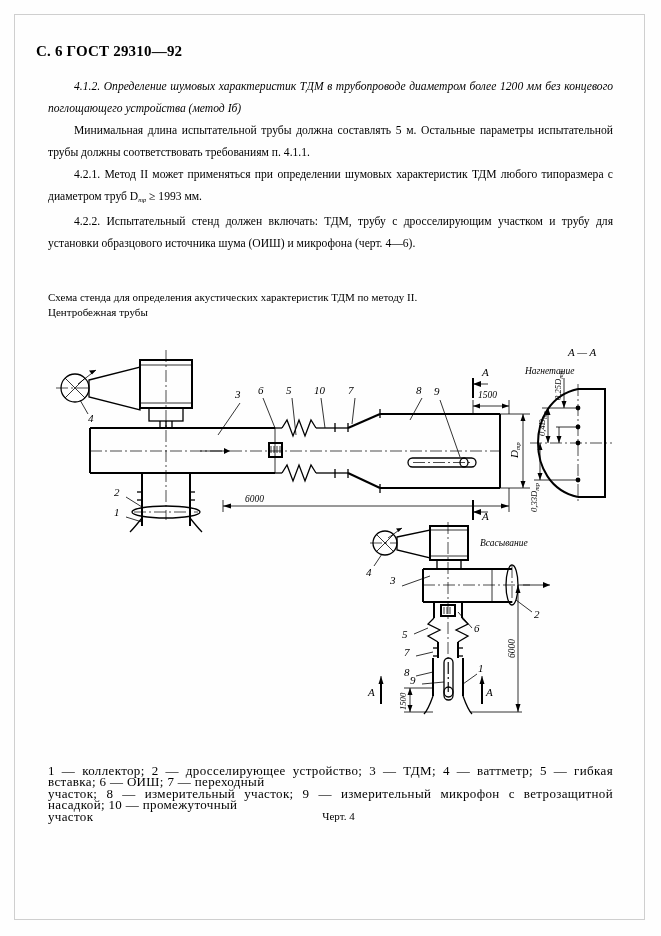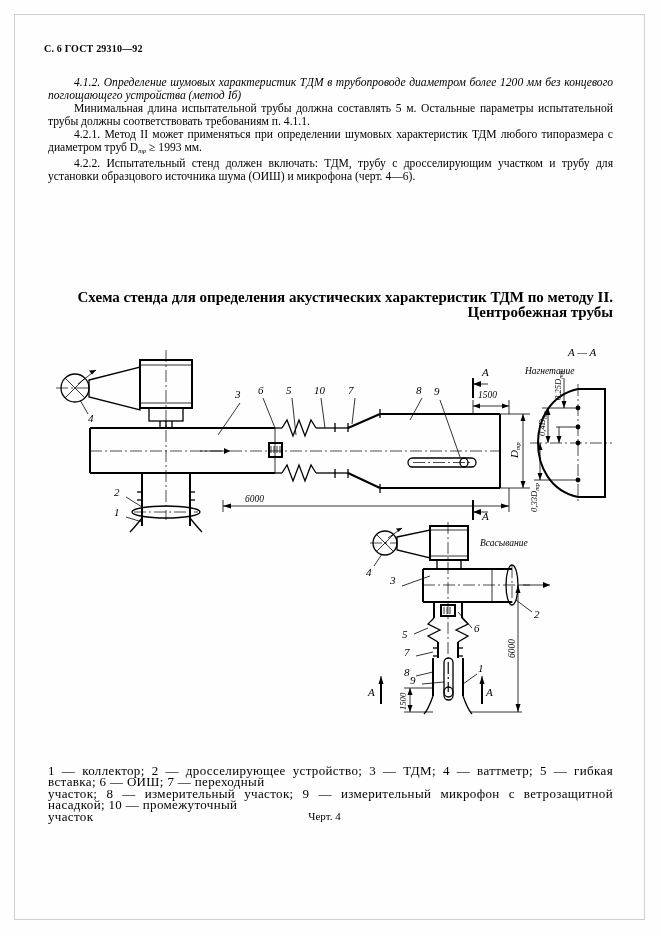--- a/index.html
+++ b/index.html
@@ -23,53 +23,53 @@
     left: 14px;
     top: 14px;
     width: 631px;
     height: 906px;
     border: 1px solid #cfcfcf;
     box-sizing: border-box;
     pointer-events: none;
   }
   .header {
     position: absolute;
-    left: 44px;
+    left: 36px;
     top: 43px;
-    font-size: 10px;
+    font-size: 15px;
     font-weight: bold;
     letter-spacing: .2px;
   }
   .body-text {
     position: absolute;
     left: 48px;
     top: 76px;
     width: 565px;
     font-size: 11.6px;
-    line-height: 13px;
+    line-height: 22px;
     text-align: justify;
     text-justify: inter-word;
   }
   .body-text p {
     margin: 0 0 0 0;
     text-indent: 26px;
   }
   .italic { font-style: italic; }
   .spaced {
     letter-spacing: 1.9px;
     word-spacing: 3px;
   }
   .fig-title {
     position: absolute;
     left: 48px;
     top: 290px;
     width: 565px;
-    text-align: right;
-    font-size: 15px;
-    font-weight: bold;
+    text-align: left;
+    font-size: 11px;
+    font-weight: normal;
     line-height: 15px;
   }
   .fig-area {
     position: absolute;
     left: 30px;
     top: 340px;
     width: 600px;
     height: 405px;
   }
   .legend {
@@ -80,21 +80,21 @@
     font-size: 13px;
     line-height: 11.4px;
     text-align: justify;
     letter-spacing: .35px;
   }
   .legend-last {
     text-align: left;
   }
   .fig-num {
     position: absolute;
-    left: 42px;
+    left: 56px;
     top: 810px;
     width: 565px;
     text-align: center;
     font-size: 11px;
   }
   svg { display: block; }
   .ln { stroke: #000; fill: none; }
   .thin { stroke-width: 0.8; }
   .med { stroke-width: 1.3; }
   .thick { stroke-width: 2.0; }

